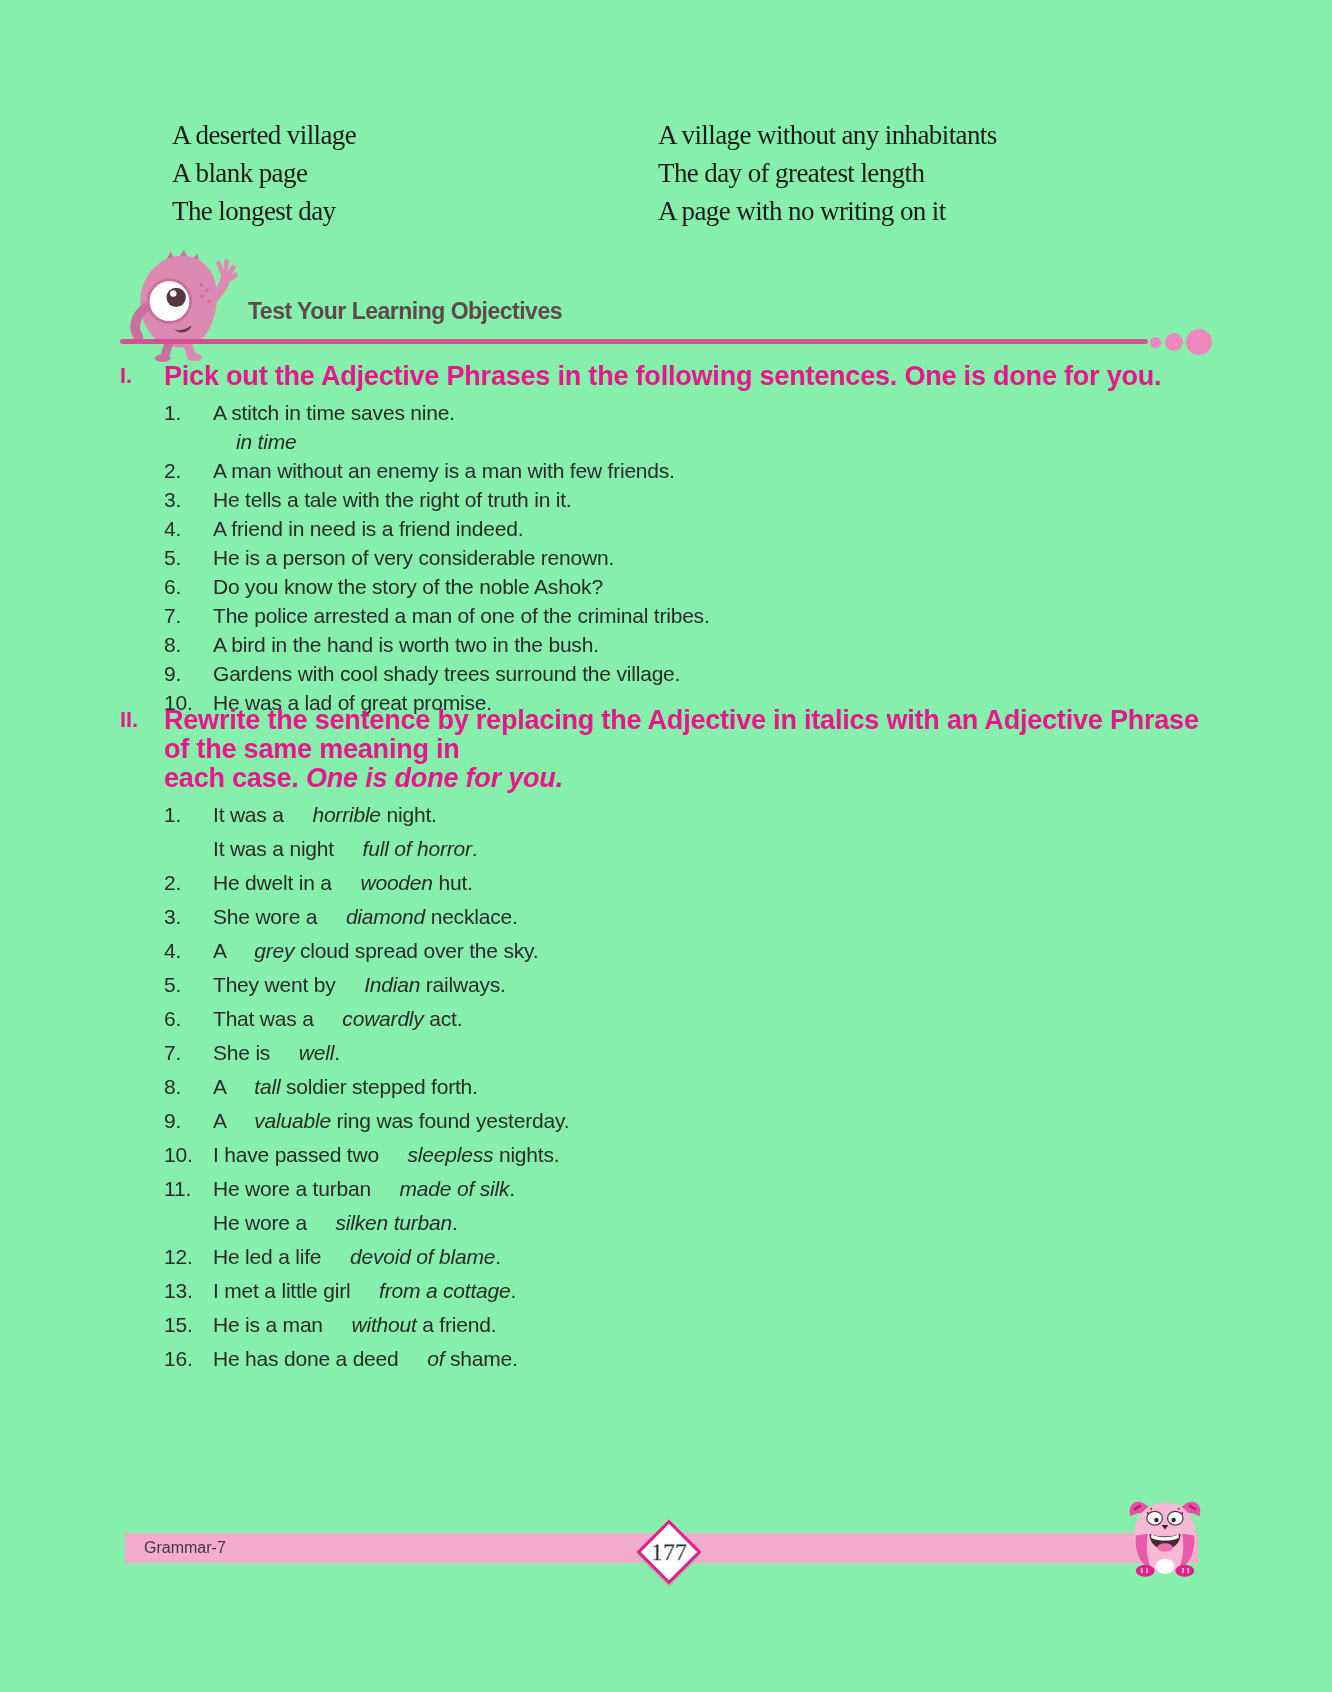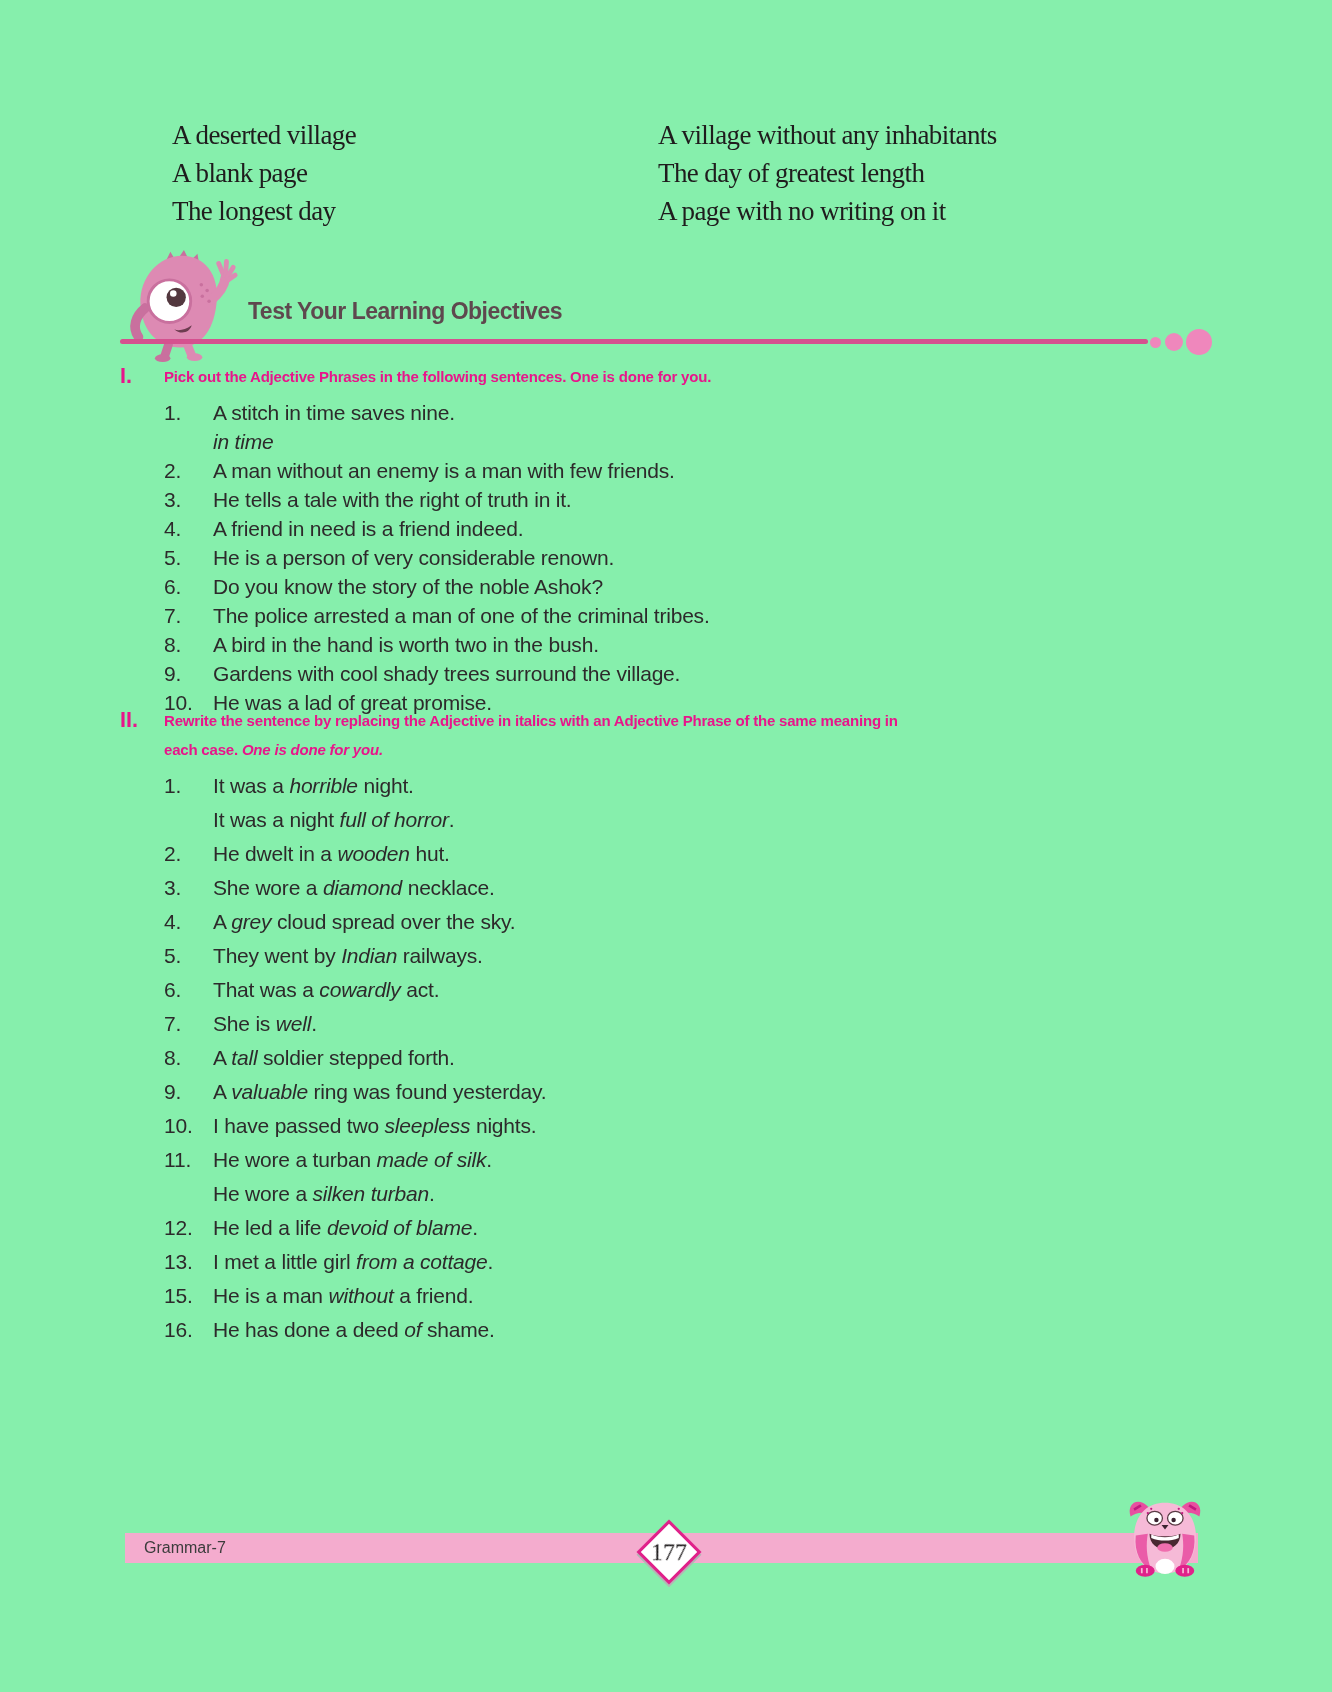--- a/index.html
+++ b/index.html
@@ -18,28 +18,28 @@
   .dot{position:absolute;border-radius:50%;background:var(--dots,#ef87bc);}
   .dot.d1{left:1150px;top:337px;width:11px;height:11px;}
   .dot.d2{left:1165px;top:333px;width:18px;height:18px;}
   .dot.d3{left:1186px;top:329px;width:26px;height:26px;}
   .mascot{position:absolute;left:124px;top:248px;width:116px;height:116px;}
   
   .exercise{position:absolute;left:120px;width:1105px;}
   .sec-head{display:flex;}
   .sec-num{flex:none;width:44px;font-weight:bold;color:var(--accent,#e8158b);
            font-size:21.5px;line-height:29px;}
-  .sec-title{font-weight:bold;color:var(--accent,#e8158b);font-size:15px;line-height:29px;
+  .sec-title{font-weight:bold;color:var(--accent,#e8158b);font-size:27px;line-height:29px;
              letter-spacing:-0.2px;}
   .sec-title i{margin-top:44px;}
   .items{margin-left:44px;margin-top:7px;}
   .ex-row{display:flex;line-height:29px;font-size:21px;letter-spacing:-0.2px;}
   .s2 .ex-row{margin-bottom:5px;}
   .ex-num{flex:none;width:49px;}
-  .ex-text i{}
+  .ex-text i{margin-left:23px;}
   
   .footer-bar{position:absolute;left:125px;top:1533px;width:1073px;height:30px;
               background:var(--bar,#f4acce);}
   .book-title{position:absolute;left:144px;top:1533px;line-height:30px;font-size:16px;color:#3c3c3c;}
   .diamond{position:absolute;left:646px;top:1529px;width:40px;height:40px;background:#fff;
            border:3px solid var(--diamond,#e0218a);transform:rotate(45deg);
            filter:drop-shadow(2px 2px 0 #b5b5b5);z-index:3;}
   .pn{position:absolute;left:0;top:0;width:40px;height:40px;display:flex;align-items:center;
       justify-content:center;transform:rotate(-45deg);font-family:"Liberation Serif",serif;
       font-size:24px;color:#1f1c1d;}

